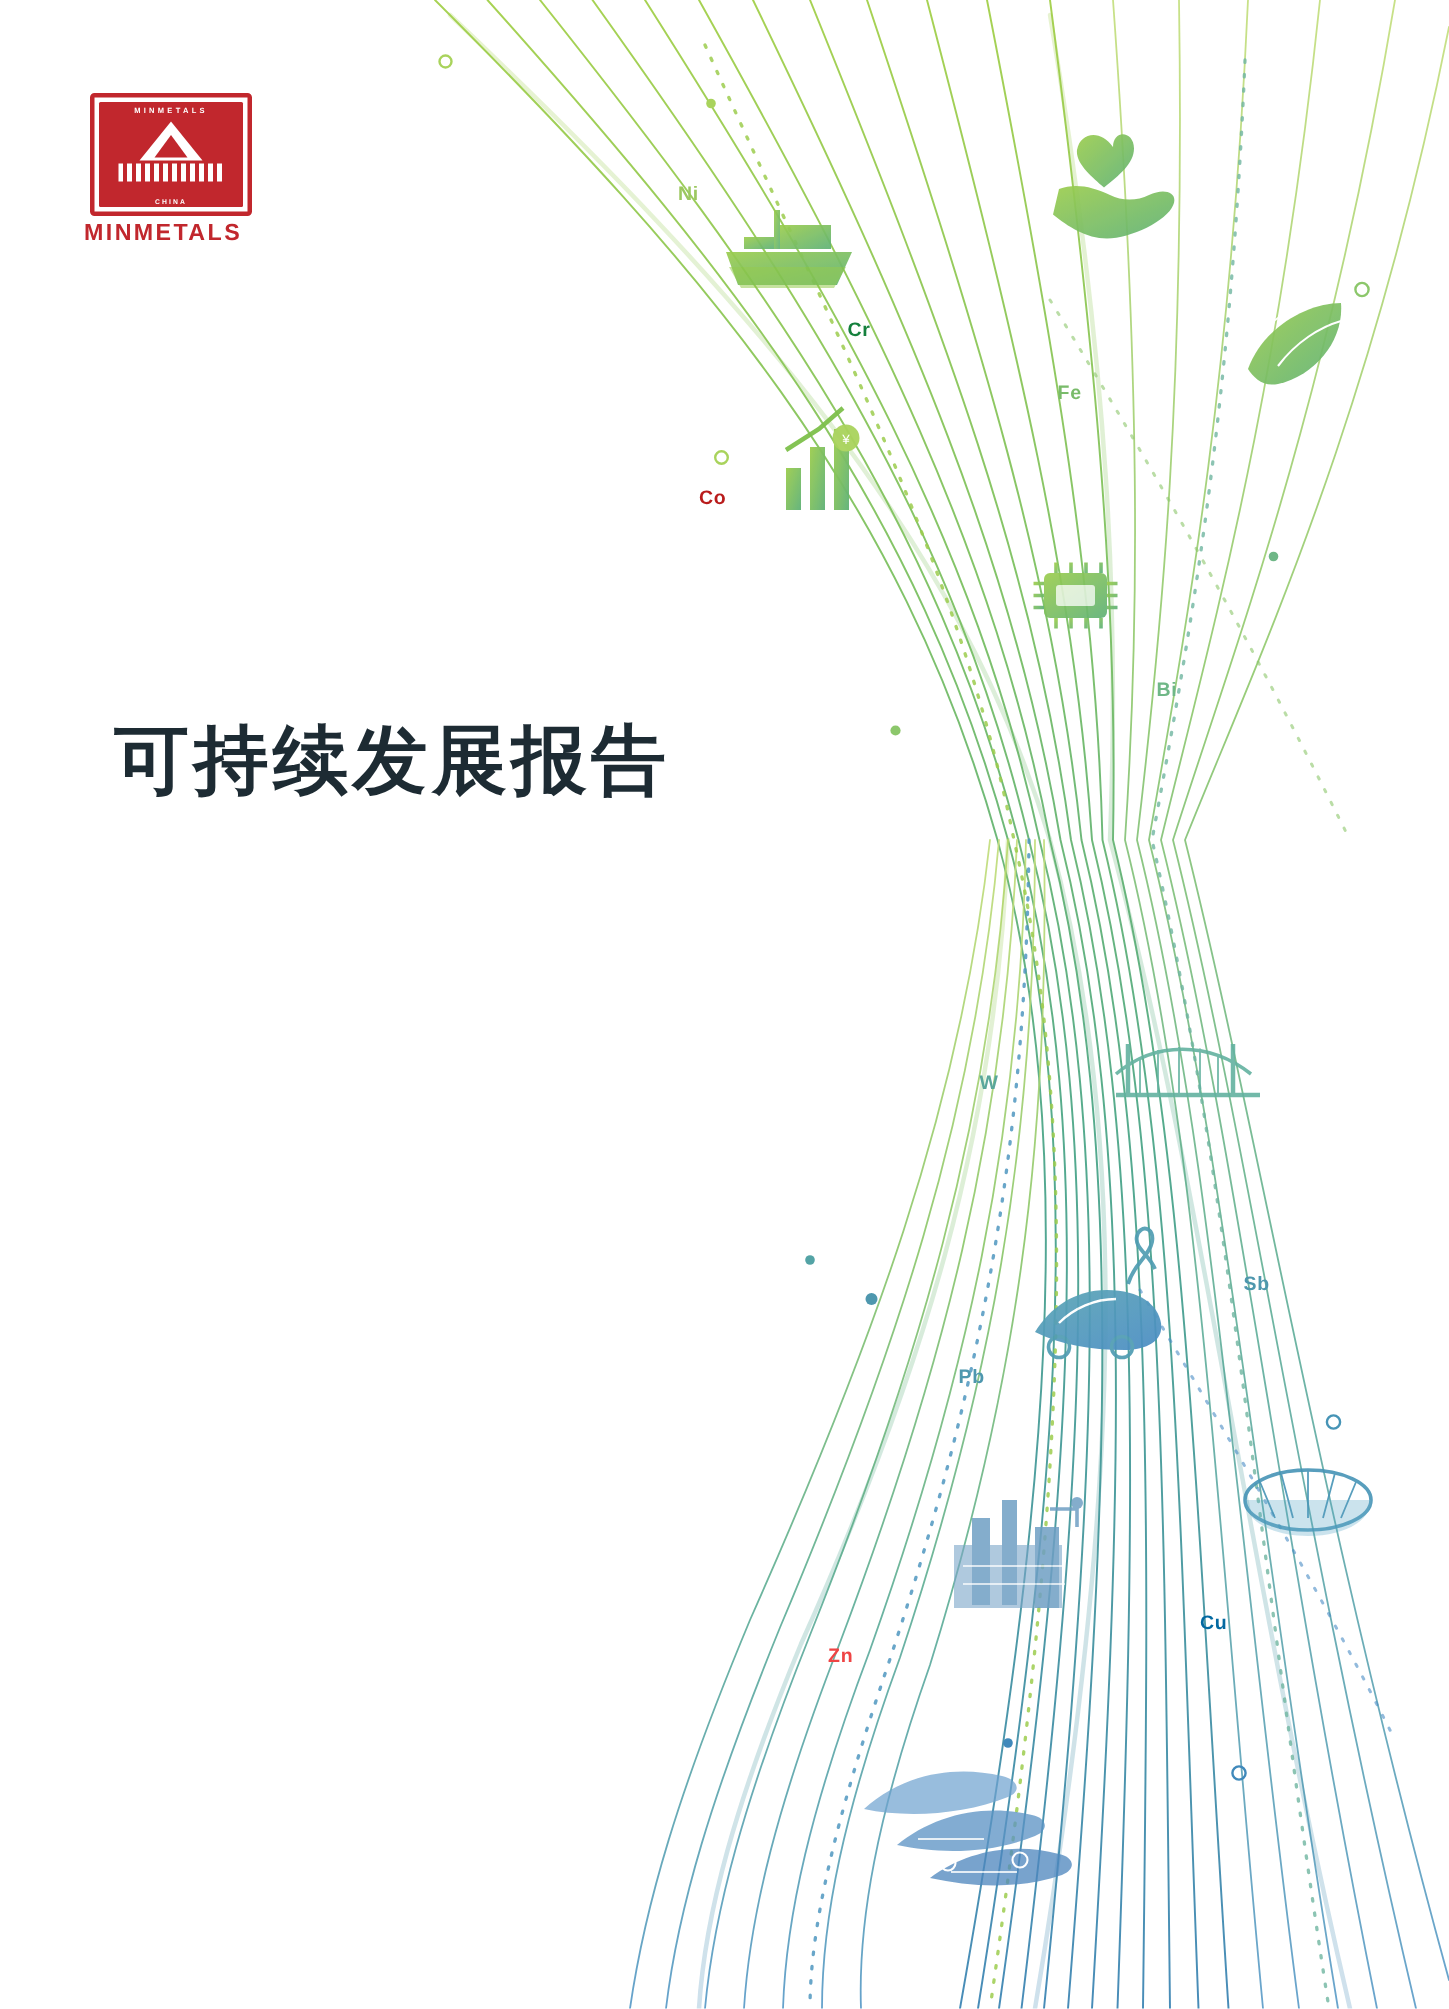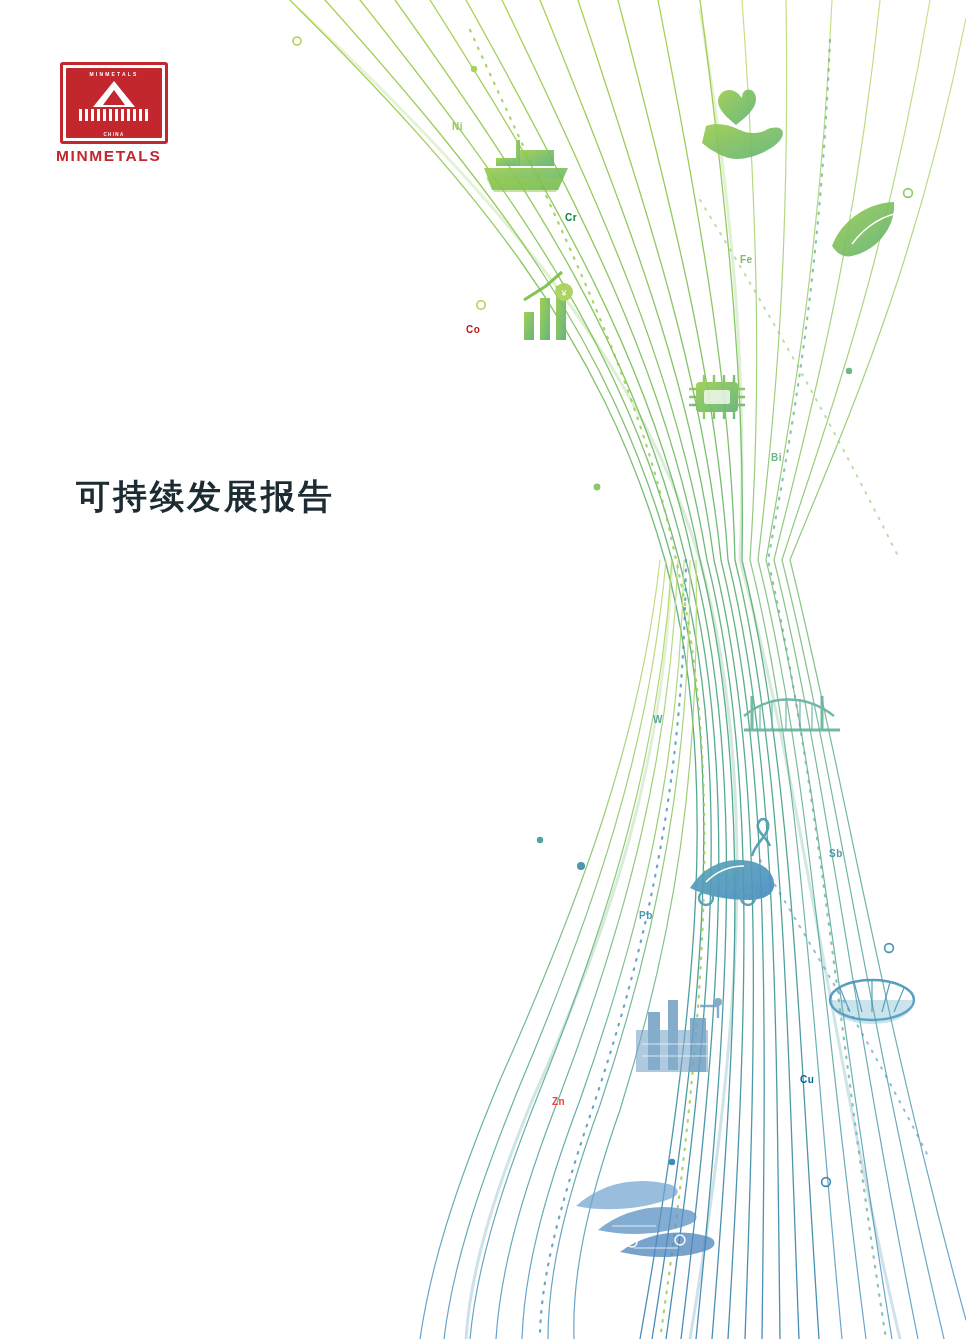--- a/index.html
+++ b/index.html
@@ -135,31 +135,31 @@
     line-height: 1;
     letter-spacing: 1px;
     background: linear-gradient(100deg, #5aab54 0%, #4f9f6a 32%, #3c8fa0 62%, #3f86b5 100%);
     -webkit-background-clip: text;
     background-clip: text;
     color: transparent;
     font-family: "DejaVu Sans", "Liberation Sans", sans-serif;
   }
   #cover-title {
     margin-top: 12px;
-    font-size: 34px;
+    font-size: 50px;
     font-weight: bold;
     color: #1d2b33;
     letter-spacing: 3px;
     font-family: "DejaVu Sans", "Liberation Sans", sans-serif;
   }
 
   
   .el-label {
     position: absolute;
-    font-size: 10px;
+    font-size: 13px;
     font-weight: bold;
     letter-spacing: 0.5px;
   }
 </style>
 </head>
 <body>
 
 <svg id="artwork" viewBox="0 0 966 1339" xmlns="http://www.w3.org/2000/svg">
   <defs>
     <linearGradient id="gradStrand" x1="0" y1="0" x2="0" y2="1">
@@ -333,21 +333,21 @@
       <path d="M612 1226 h 44 M634 1248 h 44"></path>
     </g>
     <circle cx="632" cy="1242" r="5" fill="none" stroke="#ffffff" stroke-width="1.4"></circle>
     <circle cx="680" cy="1240" r="5" fill="none" stroke="#ffffff" stroke-width="1.4"></circle>
   </g>
 </svg>
 
 <div id="element-labels">
   <span class="el-label" style="left:452px; top:121px; color:#9cc860;">Ni</span>
   <span class="el-label" style="left:565px; top:212px; color:#15803d;">Cr</span>
-  <span class="el-label" style="left:705px; top:254px; color:#79bb6a;padding-left:35px;">Fe</span>
+  <span class="el-label" style="left:705px; top:254px; color:#79bb6a;">Fe</span>
   <span class="el-label" style="left:466px; top:324px; color:#b91c1c;">Co</span>
   <span class="el-label" style="left:771px; top:452px; color:#6fb787;">Bi</span>
   <span class="el-label" style="left:653px; top:714px; color:#5aa79b;">W</span>
   <span class="el-label" style="left:829px; top:848px; color:#4e97ae;">Sb</span>
   <span class="el-label" style="left:639px; top:910px; color:#4e97ae;text-align:right;">Pb</span>
   <span class="el-label" style="left:800px; top:1074px; color:#0369a1;">Cu</span>
   <span class="el-label" style="left:552px; top:1096px; color:#ef4444;">Zn</span>
 </div>
 
 <div id="logo-block">

